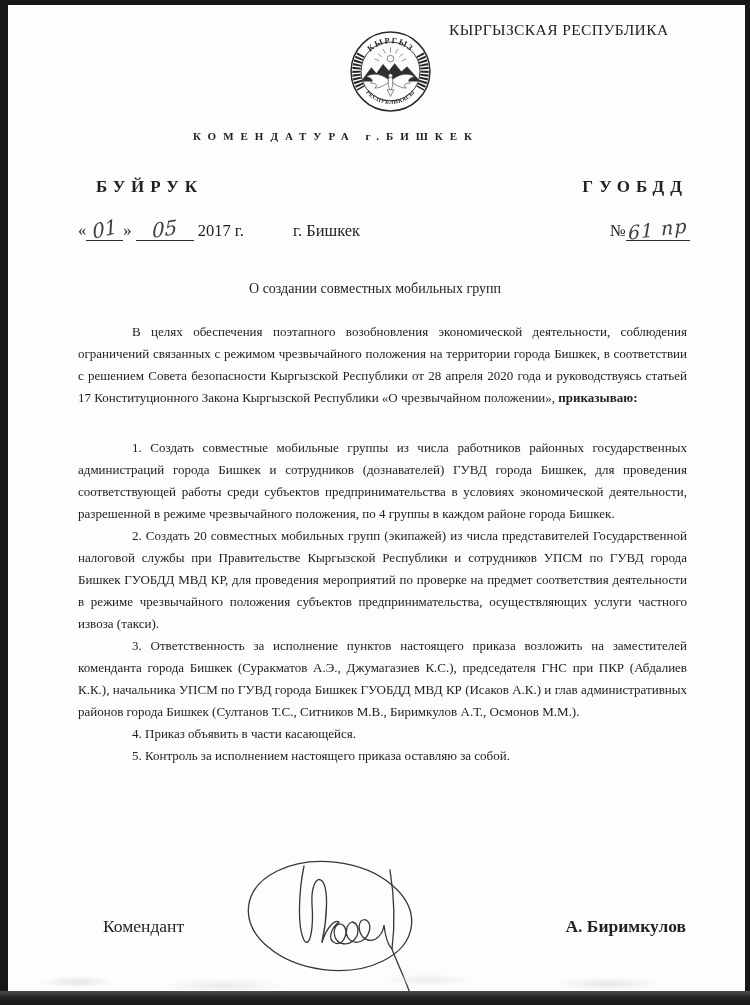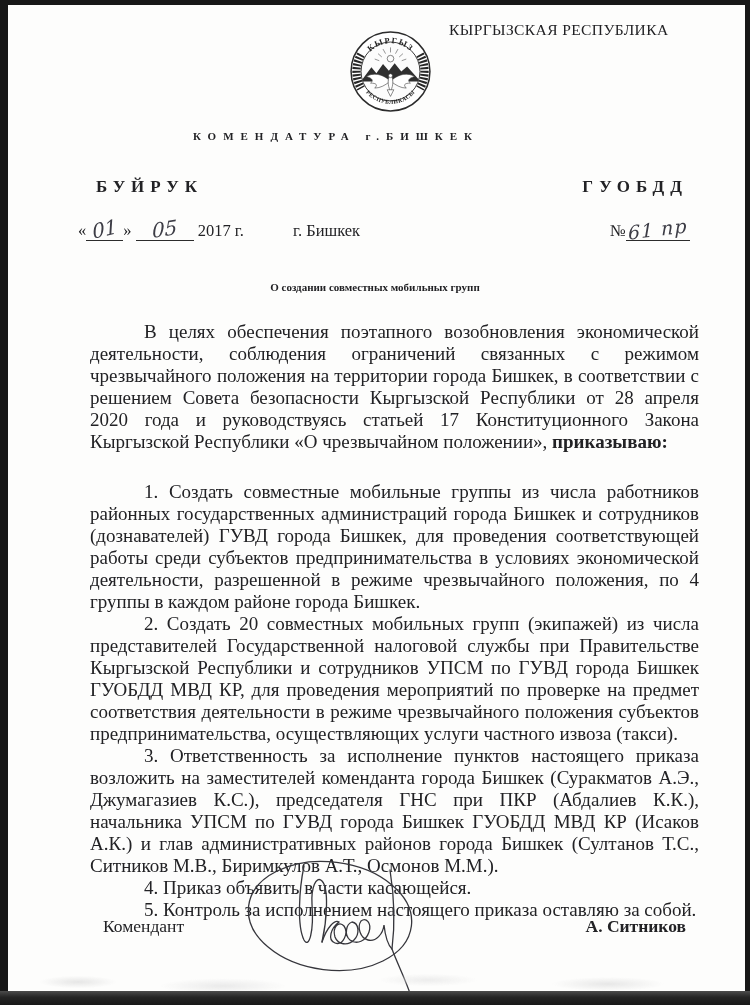--- a/index.html
+++ b/index.html
@@ -50,24 +50,24 @@
   .hw{
     font-family:"DejaVu Serif",serif; font-style:italic; color:#3c3c45;
     display:inline-block; font-size:20px; line-height:14px;
   }
   .hw-day{transform:rotate(-13deg) skewX(-6deg);}
   .hw-month{transform:rotate(-9deg) skewX(-8deg);}
   .hw-num{transform:rotate(-7deg) skewX(-6deg); letter-spacing:1px; font-size:19px;}
   
   .doc-title{
     position:absolute; top:281px; left:0; width:750px; text-align:center;
-    font-weight:bold; font-size:11px;
+    font-weight:normal; font-size:14px;
   }
-  .body-block{position:absolute; top:321px; left:90px; width:609px;
-    font-size:19px; line-height:22px; text-align:justify;}
+  .body-block{position:absolute; top:321px; left:78px; width:609px;
+    font-size:13px; line-height:22px; text-align:justify;}
   .body-block p{margin:0; text-indent:54px;}
   p.after-gap{margin-top:28px;}
   .bold{font-weight:bold;}
   
   .sig-position{position:absolute; left:103px; top:916px; font-weight:normal; font-size:17.5px;}
   .sig-name{position:absolute; right:64px; top:916px; font-weight:bold; font-size:17.5px;}
   .sig-svg{position:absolute; left:242px; top:850px; width:228px; height:152px; z-index:5;}
 </style>
 </head>
 <body>
@@ -138,21 +138,21 @@
   <div class="body-block">
     <p><span>В целях обеспечения поэтапного возобновления экономической деятельности, соблюдения ограничений связанных с режимом чрезвычайного положения на территории города Бишкек, в соответствии с решением Совета безопасности Кыргызской Республики от 28 апреля 2020 года и руководствуясь статьей 17 Конституционного Закона Кыргызской Республики «О чрезвычайном положении», </span><span class="bold">приказываю:</span></p>
     <p class="after-gap">1. Создать совместные мобильные группы из числа работников районных государственных администраций города Бишкек и сотрудников (дознавателей) ГУВД города Бишкек, для проведения соответствующей работы среди субъектов предпринимательства в условиях экономической деятельности, разрешенной в режиме чрезвычайного положения, по 4 группы в каждом районе города Бишкек.</p>
     <p>2. Создать 20 совместных мобильных групп (экипажей) из числа представителей Государственной налоговой службы при Правительстве Кыргызской Республики и сотрудников УПСМ по ГУВД города Бишкек ГУОБДД МВД КР, для проведения мероприятий по проверке на предмет соответствия деятельности в режиме чрезвычайного положения субъектов предпринимательства, осуществляющих услуги частного извоза (такси).</p>
     <p>3. Ответственность за исполнение пунктов настоящего приказа возложить на заместителей коменданта города Бишкек (Суракматов А.Э., Джумагазиев К.С.), председателя ГНС при ПКР (Абдалиев К.К.), начальника УПСМ по ГУВД города Бишкек ГУОБДД МВД КР (Исаков А.К.) и глав административных районов города Бишкек (Султанов Т.С., Ситников М.В., Биримкулов А.Т., Осмонов М.М.).</p>
     <p>4. Приказ объявить в части касающейся.</p>
     <p>5. Контроль за исполнением настоящего приказа оставляю за собой.</p>
   </div>
 
   <div class="sig-position">Комендант</div>
-  <div class="sig-name">А. Ситников</div>
+  <div class="sig-name">А. Биримкулов</div>
 
   <svg class="sig-svg" viewBox="0 0 228 152">
     <g fill="none" stroke="#36363c" stroke-width="1.3" stroke-linecap="round">
       <ellipse cx="88" cy="66" rx="82" ry="54" transform="rotate(7 88 66)"></ellipse>
       <path d="M 62,16 C 57,40 55,76 62,90 C 67,99 72,82 70,54 C 69,38 74,25 80,31 C 87,38 85,70 80,92"></path>
       <path d="M 80,92 C 85,77 93,69 97,72 C 89,78 85,90 93,93 C 101,96 107,83 102,76 C 97,70 90,77 93,87 C 96,95 106,96 112,90 C 118,84 117,73 110,72 C 104,74 102,85 108,90 C 115,95 124,91 127,82 C 130,73 124,67 119,71 C 115,77 118,88 126,90 C 134,92 141,84 142,75 C 143,84 145,94 150,99"></path>
       <path d="M 148,20 C 152,45 153,75 150,99 C 155,113 164,130 170,149"></path>
     </g>
   </svg>
 

